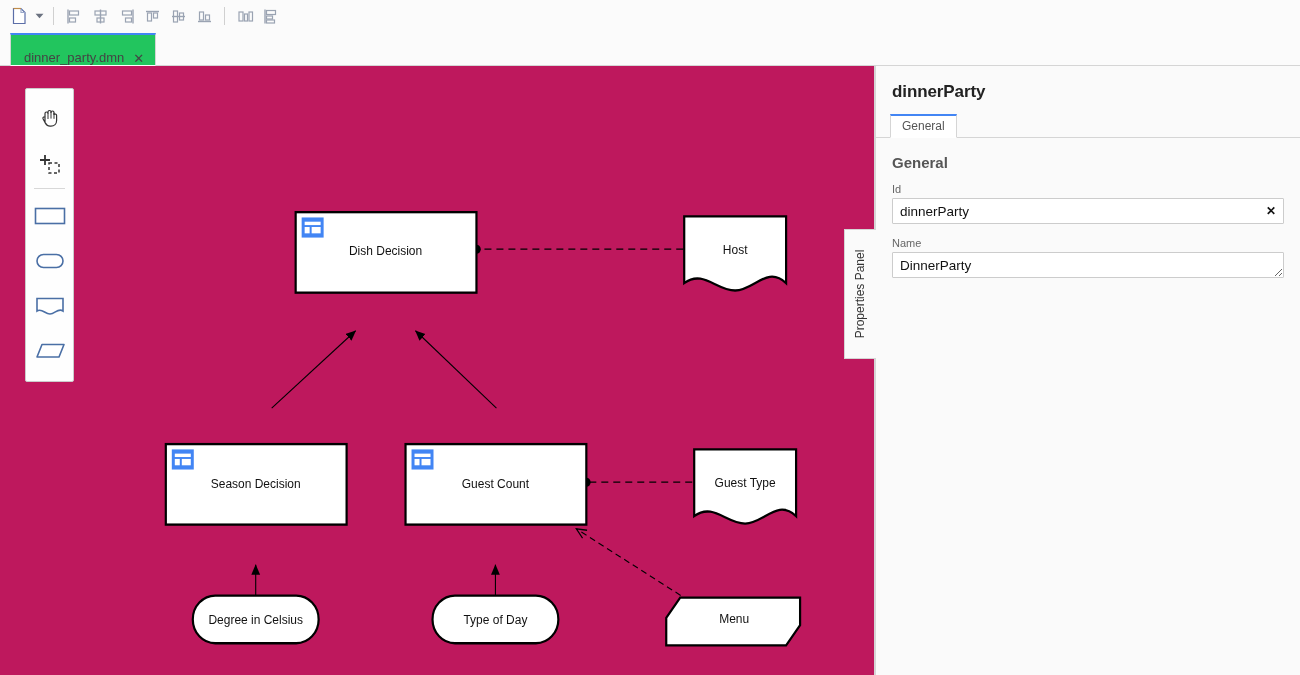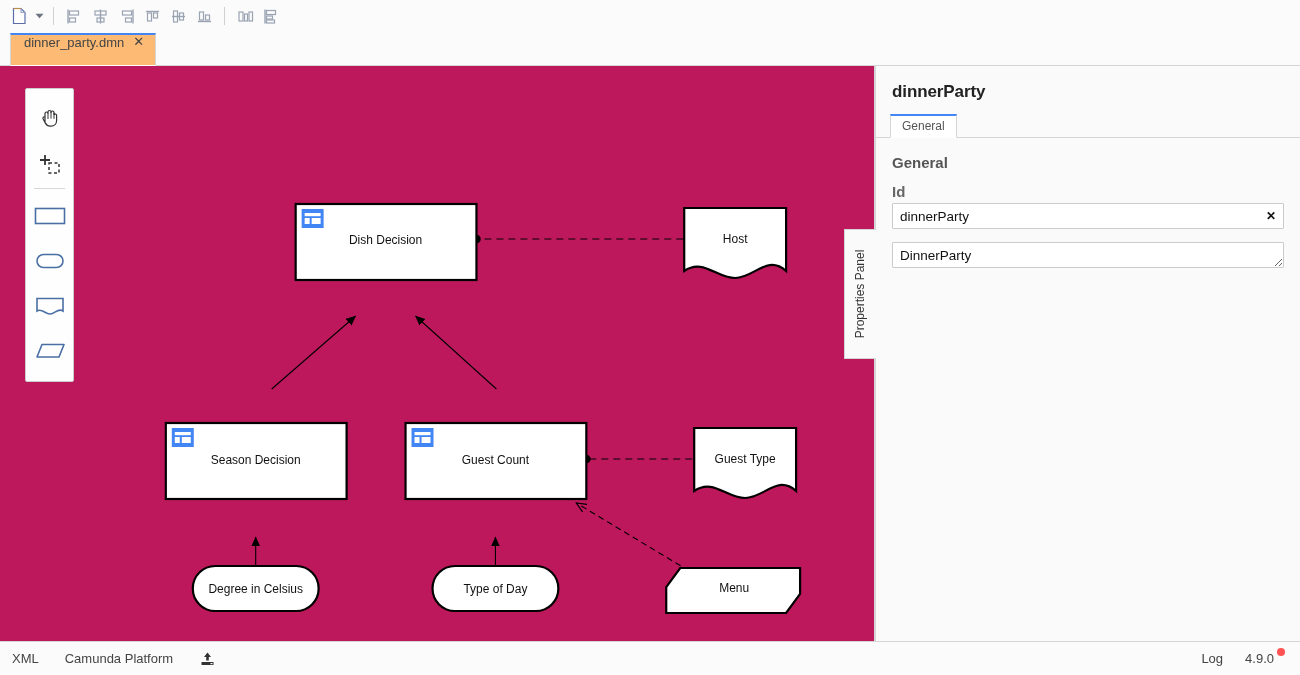--- a/index.html
+++ b/index.html
@@ -47,25 +47,25 @@
     height: 34px;
     background: #fbfbfb;
     border-bottom: 1px solid #d5d5d5;
     display: flex; align-items: flex-end;
     padding-left: 10px;
     flex: 0 0 34px;
     position: relative;
   }
   .tab {
     height: 33px;
-    background: #fdba74;
+    background: #22c55e;
     border: 1px solid #d5d5d5;
     border-bottom: 1px solid #ffffff;
     border-top: 2px solid #4285f4;
-    display: flex; align-items: flex-start;
+    display: flex; align-items: flex-end;
     padding: 0 11px 0 13px;
     margin-bottom: -1px;
     font-size: 13px;
     color: #444444;
     cursor: default;
     gap: 9px;
   }
   .tab-close {
     font-size: 13px;
     color: #444;
@@ -157,22 +157,22 @@
     line-height: 14px;
   }
   .props-body { padding: 12px 16px 0 16px; }
   .section-head {
     font-size: 15px;
     font-weight: bold;
     color: #555555;
     margin: 4px 0 12px 0;
   }
   .field-label {
-    font-size: 15px;
-    font-weight: bold;
+    font-size: 11px;
+    font-weight: normal;
     color: #666666;
     margin-bottom: 3px;
   }
   .field-wrap { position: relative; margin-bottom: 13px; }
   .field-input {
     width: 100%;
     height: 26px;
     border: 1px solid #cccccc;
     background: #ffffff;
     font-family: "Liberation Sans", sans-serif;
@@ -481,41 +481,22 @@
 
         <div>
           <div class="field-label">Id</div>
           <div class="field-wrap">
             <input class="field-input" type="text" value="dinnerParty" style="">
             <span class="field-clear">✕</span>
           </div>
         </div>
 
         <div>
+          <div class="field-label">Name</div>
           <div class="field-wrap">
             <textarea class="field-textarea" style="">DinnerParty</textarea>
           </div>
         </div>
       </div>
     </div>
   </div>
 
-  <div class="statusbar">
-    <div class="sb-left">
-      <span class="sb-item">XML</span>
-      <span class="sb-item">Camunda Platform</span>
-      <span style="display:flex;align-items:center;">
-        <svg width="17" height="16" viewBox="0 0 17 16">
-          <path d="M8.5 1.5 L12 6 H9.8 V9.5 H7.2 V6 H5 Z" fill="#333333"></path>
-          <path d="M2.5 11 H14.5 V14 H2.5 Z" fill="#333333"></path>
-          <rect x="11.5" y="12" width="2" height="1.2" fill="#ffffff"></rect>
-        </svg>
-      </span>
-    </div>
-    <div class="sb-right">
-      <span class="sb-item">Log</span>
-      <span class="sb-version">
-        <span>4.9.0</span>
-        <span class="sb-dot"></span>
-      </span>
-    </div>
-  </div>
 </div>
 
 </body></html>

